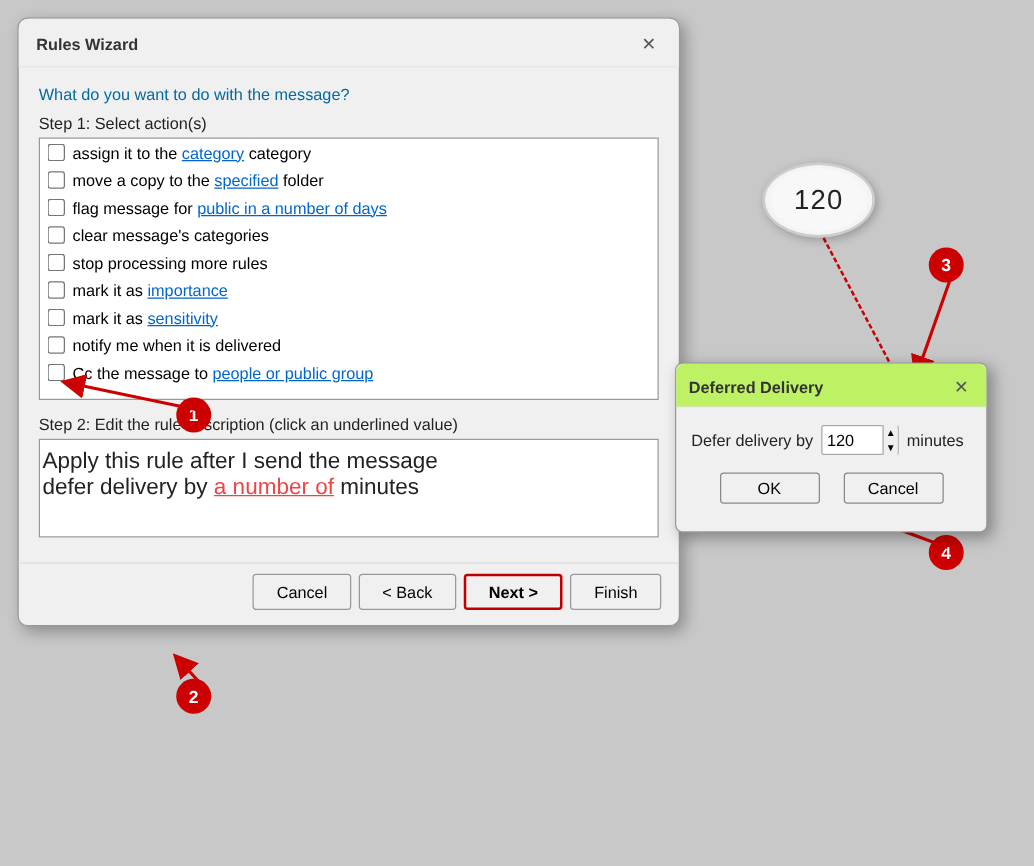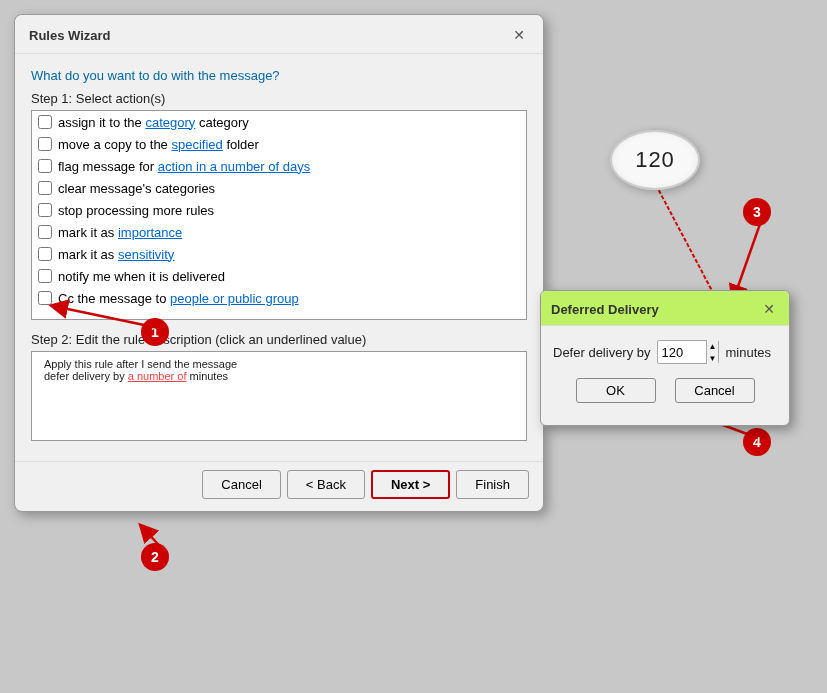--- a/index.html
+++ b/index.html
@@ -100,23 +100,23 @@
       text-decoration: underline;
     }
 
     .description-section {
       margin-bottom: 10px;
     }
 
     .description-box {
       border: 1px solid #999;
       background: #fff;
-      height: 90px;
-      padding: 6px 12px;
-      font-size: 11px;
+      height: 79px;
+      padding: 6px 2px;
+      font-size: 18px;
       color: #222;
       overflow-y: auto;
     }
 
     .description-box .link-text {
       color: #ef4444;
       text-decoration: underline;
       cursor: pointer;
     }
 
@@ -330,21 +330,21 @@
         <div class="action-item">
           <input type="checkbox" style="">
           <span>assign it to the <span class="link-text">category</span> category</span>
         </div>
         <div class="action-item">
           <input type="checkbox" style="">
           <span>move a copy to the <span class="link-text">specified</span> folder</span>
         </div>
         <div class="action-item">
           <input type="checkbox" style="">
-          <span>flag message for <span class="link-text">action in a number of days</span></span>
+          <span>flag message for <span class="link-text">public in a number of days</span></span>
         </div>
         <div class="action-item">
           <input type="checkbox" style="">
           <span>clear message's categories</span>
         </div>
         <div class="action-item">
           <input type="checkbox" style="">
           <span>stop processing more rules</span>
         </div>
         <div class="action-item">

